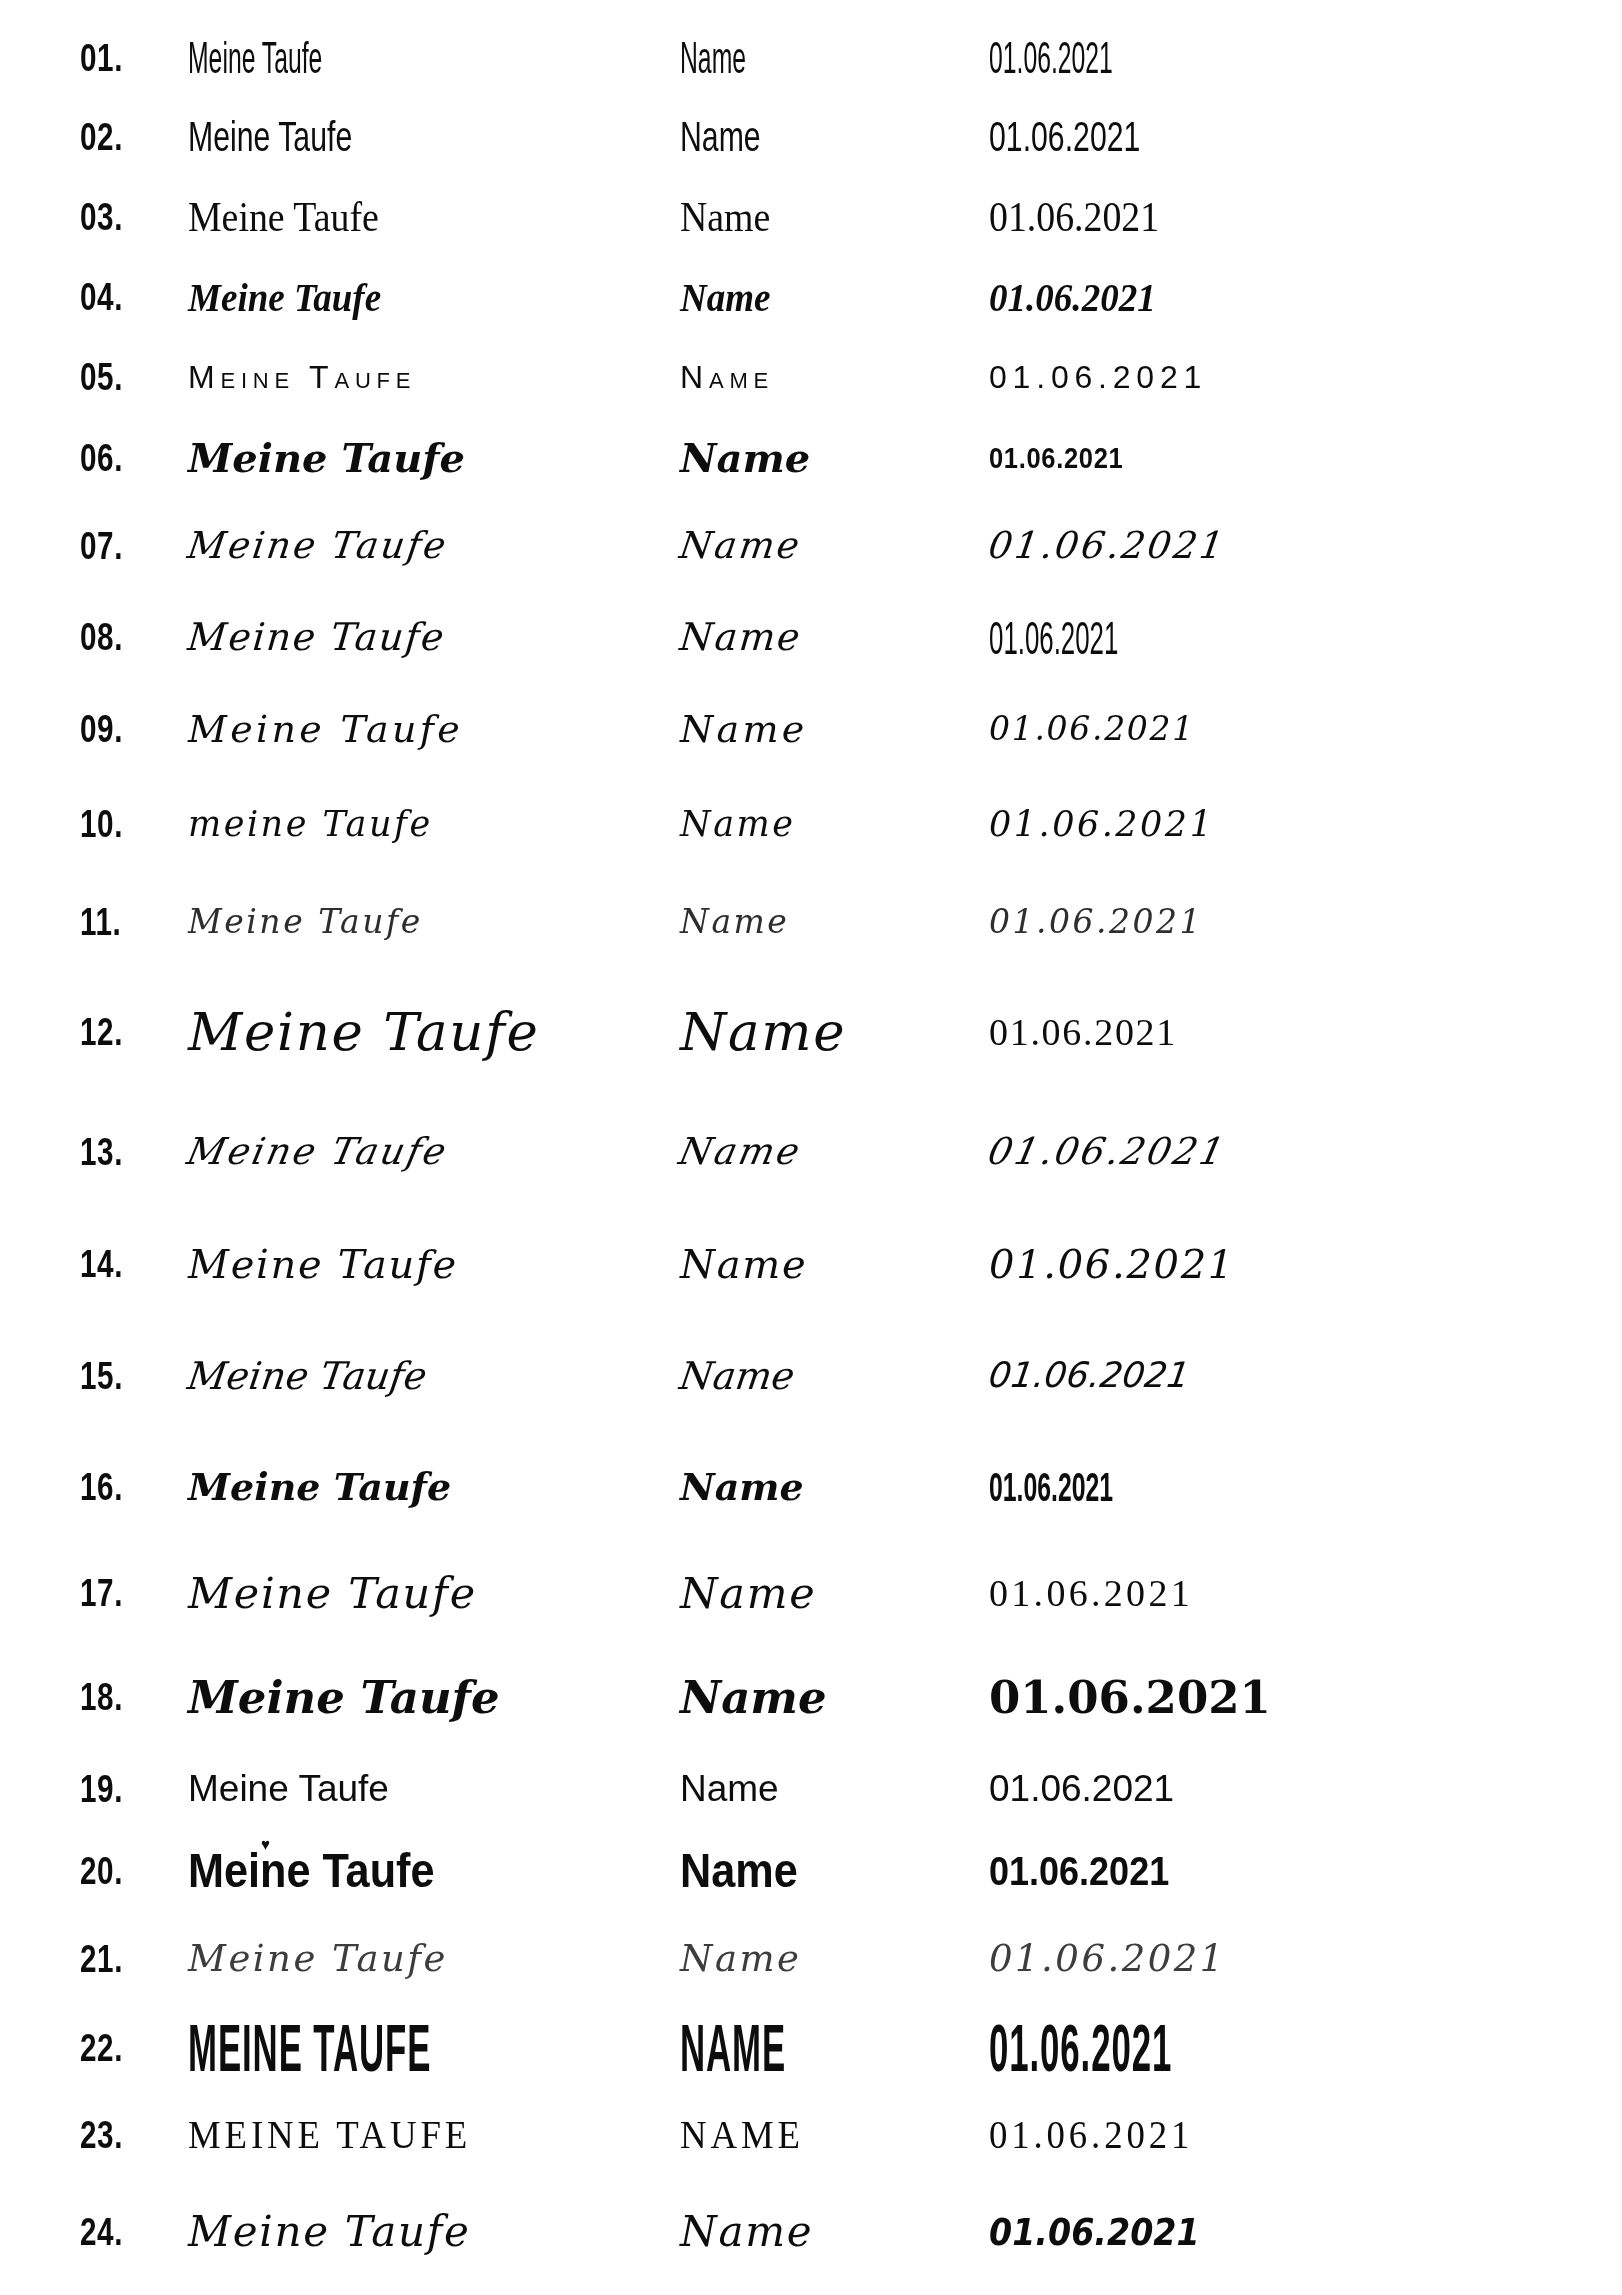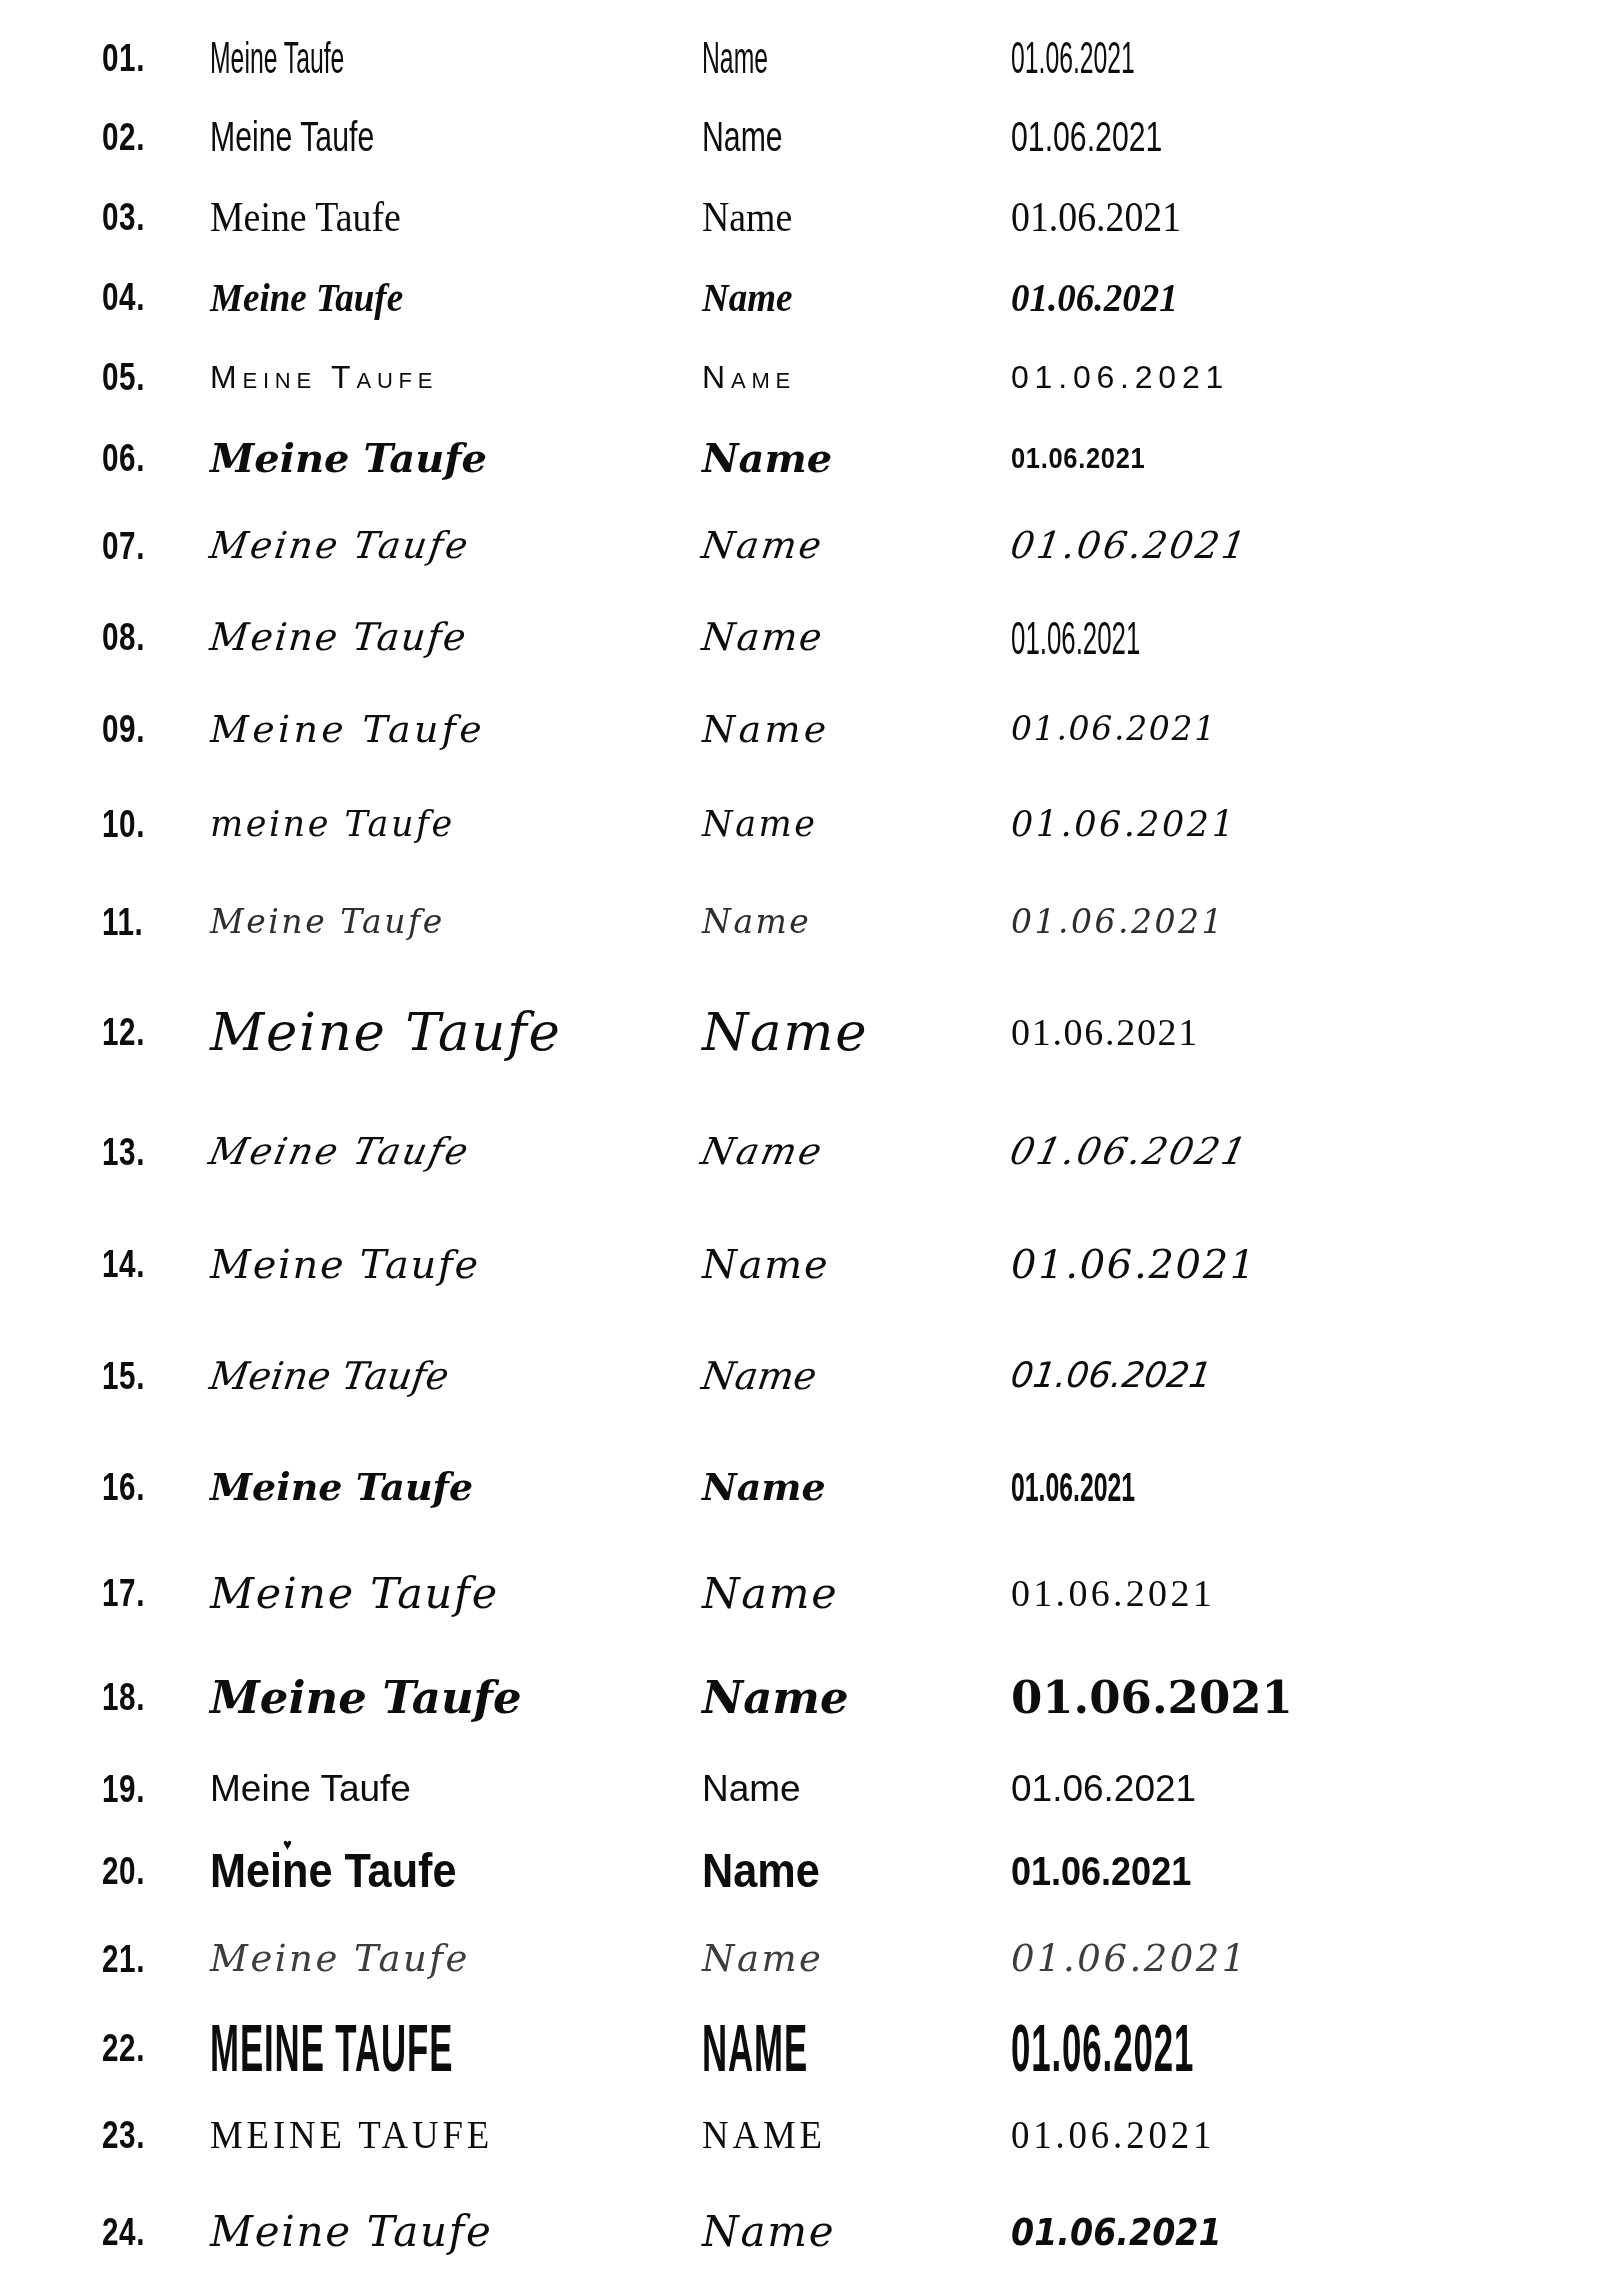--- a/index.html
+++ b/index.html
@@ -8,21 +8,21 @@
     color:#0d0d0d;
     font-family:"Liberation Sans",sans-serif;
     padding-top:18.3px;box-sizing:border-box;
     overflow:hidden;
   }
   .sheet{width:100%;}
   .row{
     display:grid;
     grid-template-columns:108px 492px 309px 1fr;
     align-items:center;
-    padding-left:102px;
+    padding-left:80px;
   }
   .cell{line-height:1;white-space:nowrap;transform-origin:left center;}
   .num{
     font-family:"Liberation Sans",sans-serif;
     font-weight:700;font-size:38px;
     transform:scaleX(.78);letter-spacing:0.8px;
   }
   
   .r01{height:79px}  .r01 .txt{font-family:"Liberation Sans",sans-serif;font-size:45px;transform:scaleX(.55);}
   .r02{height:79px}  .r02 .txt{font-family:"Liberation Sans",sans-serif;font-size:42px;transform:scaleX(.72);}

